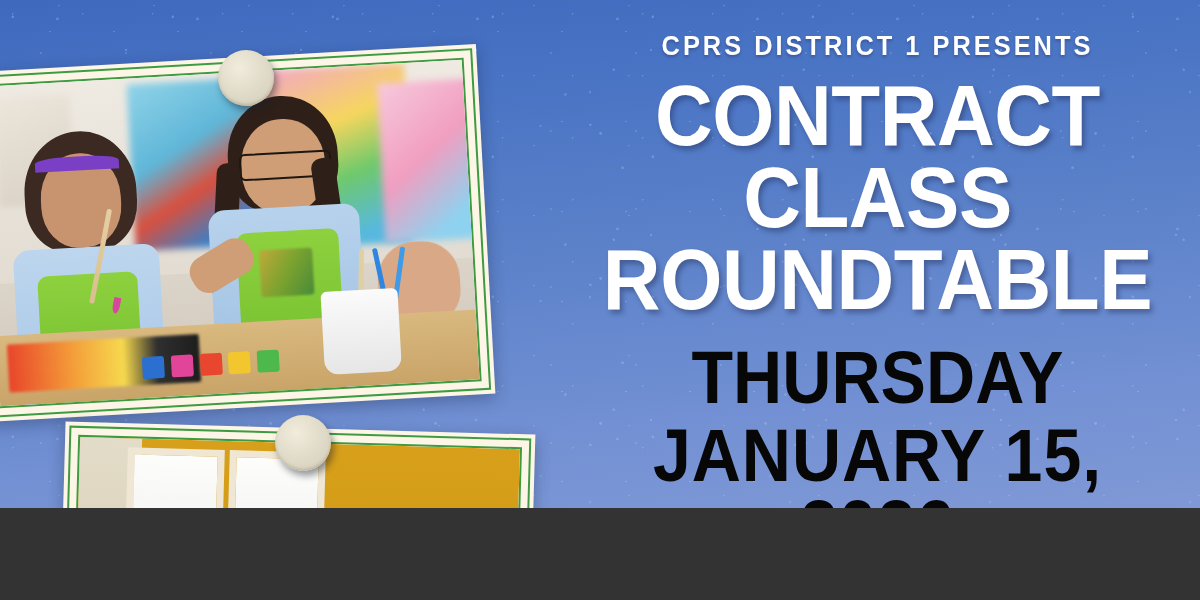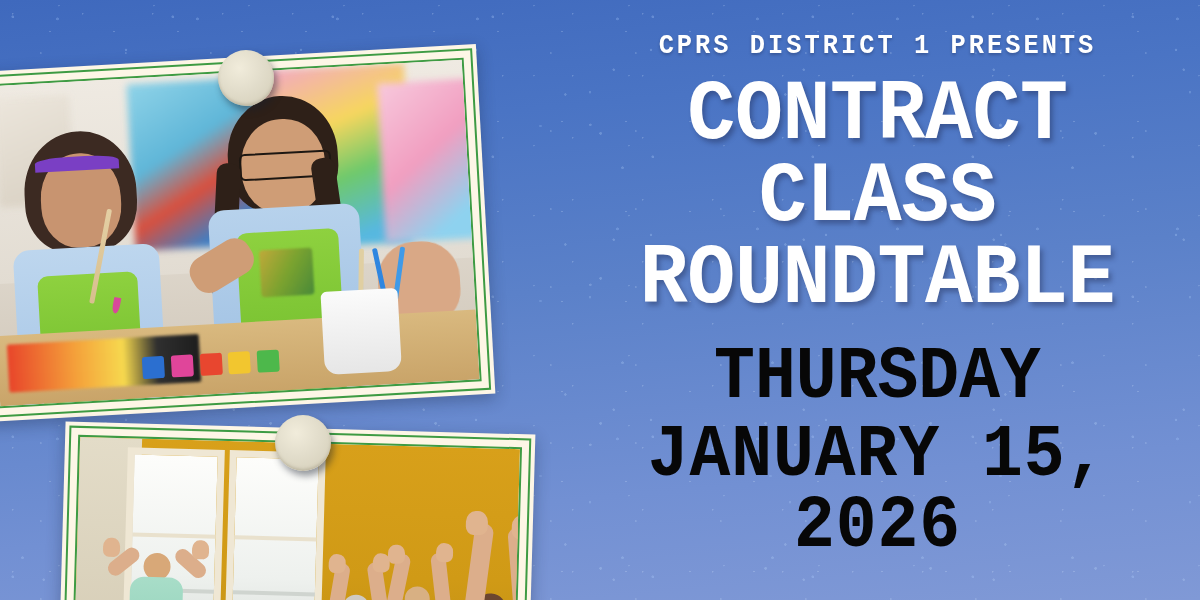--- a/index.html
+++ b/index.html
@@ -3,23 +3,23 @@
 <meta charset="utf-8">
 <style>
   html, body {
     margin: 0;
     padding: 0;
     background: #333;
   }
   #poster {
     position: relative;
     width: 1200px;
-    height: 600px;
+    height: 508px;
     overflow: hidden;
-    font-family: Liberation Mono, monospace;
+    font-family: Liberation Sans, sans-serif;
     background: linear-gradient(175deg, #3f69bd 0%, #4a74c4 22%, #5b81c9 48%, #7290d3 78%, #8099d6 100%);
   }
 
   
   .speckle {
     position: absolute;
     inset: 0;
     pointer-events: none;
     opacity: .55;
     background-image:

